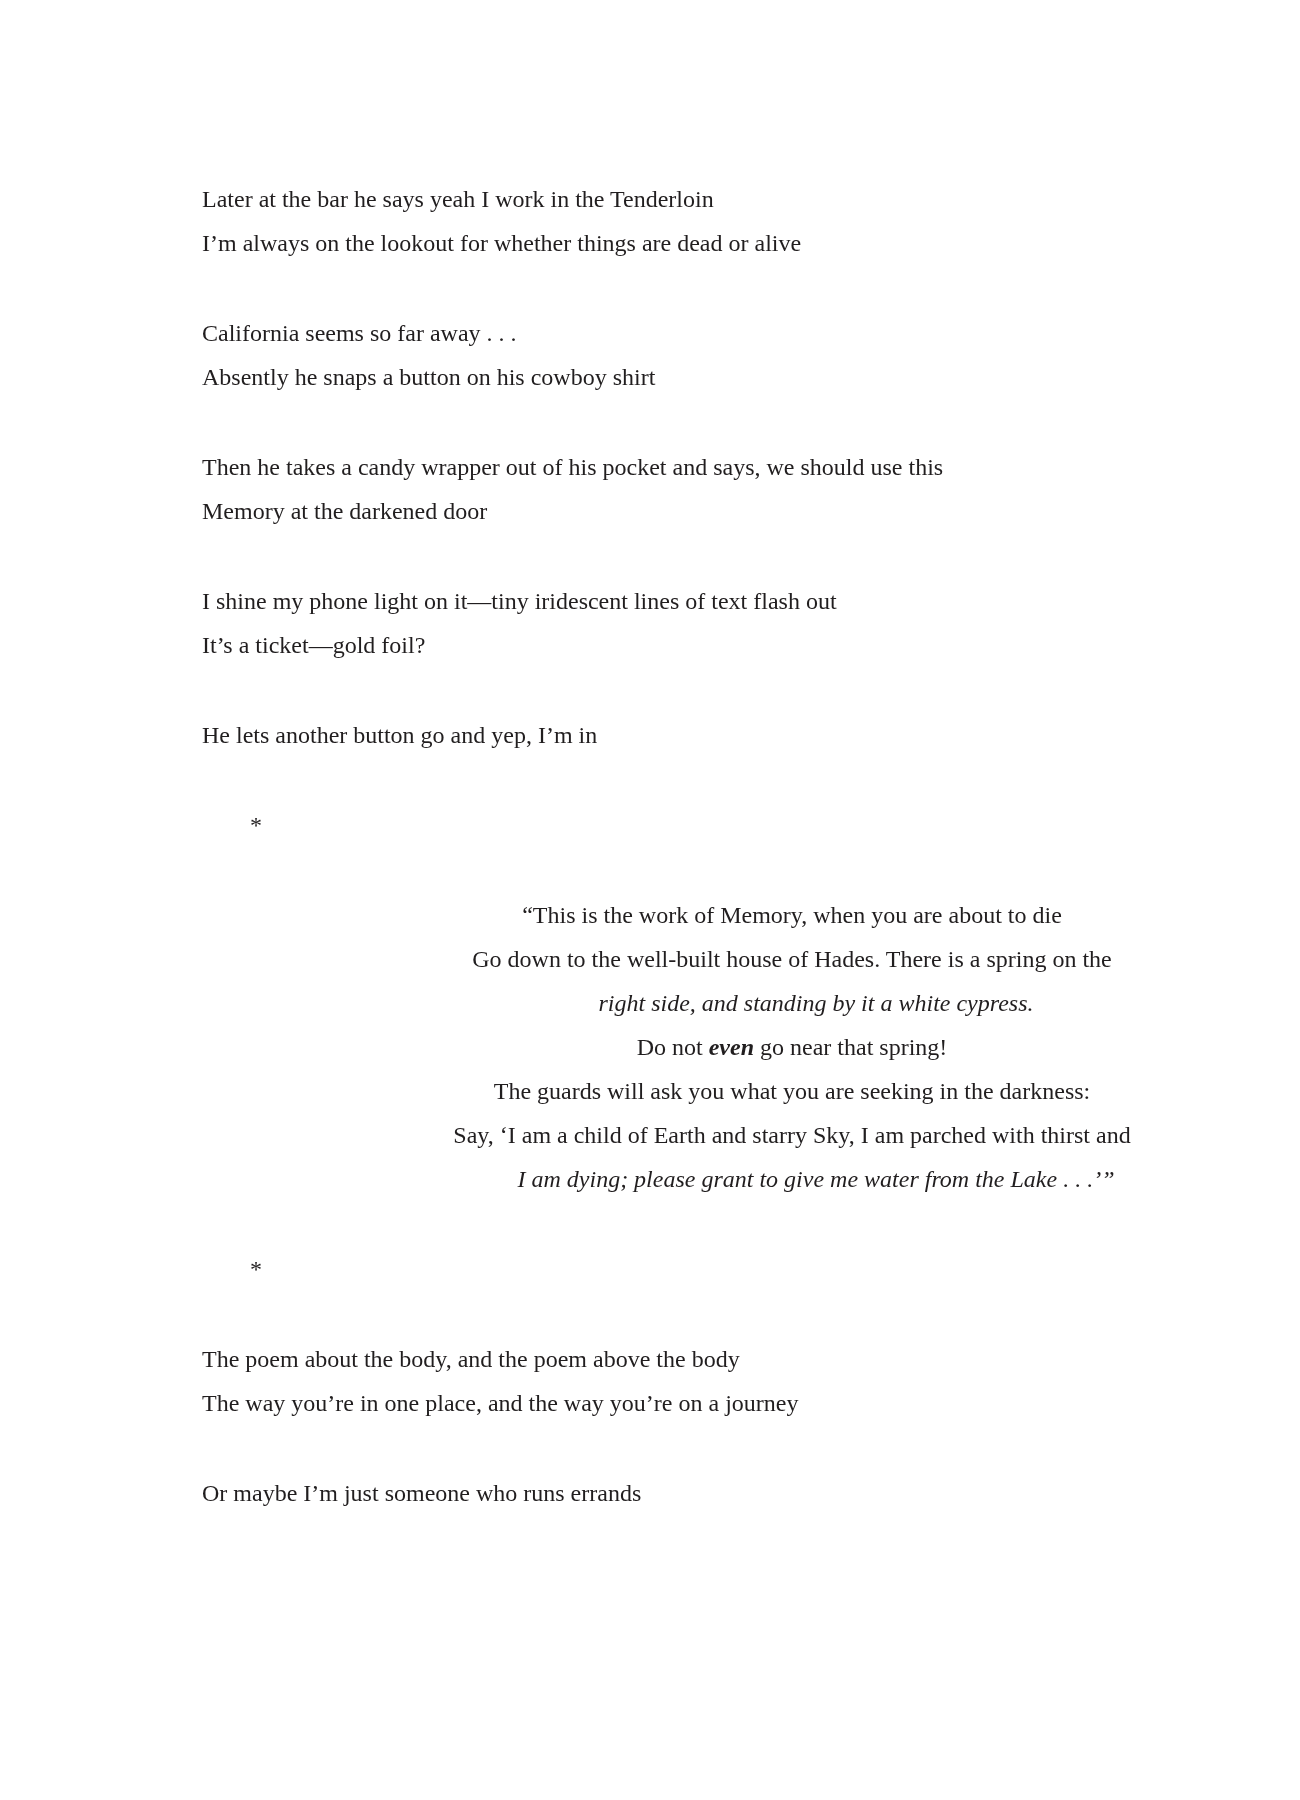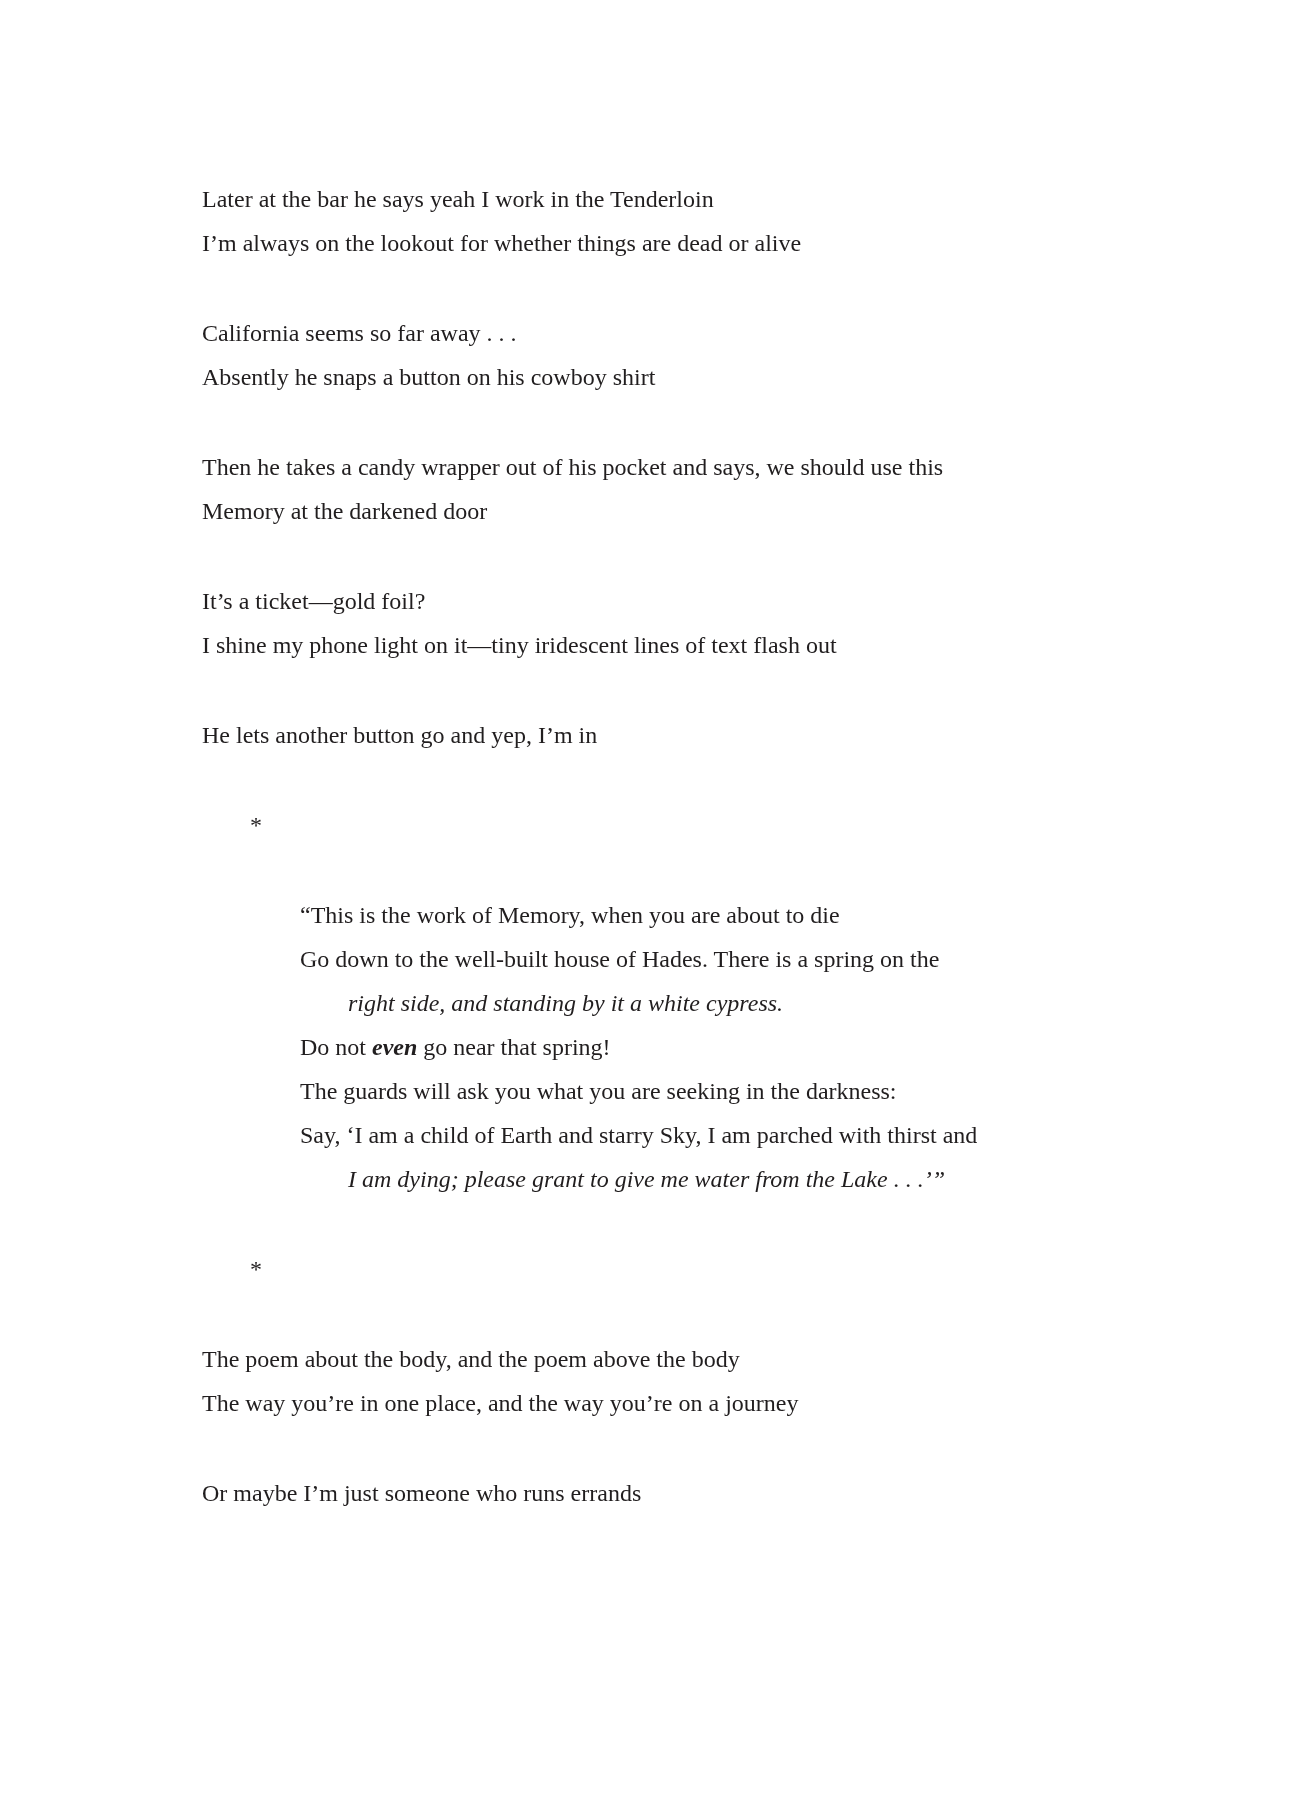--- a/index.html
+++ b/index.html
@@ -31,20 +31,21 @@
     line-height: 44px;
     white-space: pre;
   }
   
   .separator .line {
     padding-left: 48px;
   }
   
   .quote .line {
     padding-left: 98px;
+    text-align: center;
   }
   
   .quote .line.hang {
     padding-left: 146px;
     font-style: italic;
   }
   .em {
     font-style: italic;
     font-weight: bold;
   }
@@ -60,22 +61,22 @@
       </div>
       <div class="block stanza">
         <div class="line">California seems so far away . . .</div>
         <div class="line">Absently he snaps a button on his cowboy shirt</div>
       </div>
       <div class="block stanza">
         <div class="line">Then he takes a candy wrapper out of his pocket and says, we should use this</div>
         <div class="line">Memory at the darkened door</div>
       </div>
       <div class="block stanza">
+        <div class="line">I shine my phone light on it—tiny iridescent lines of text flash out</div>
         <div class="line">It’s a ticket—gold foil?</div>
-        <div class="line">I shine my phone light on it—tiny iridescent lines of text flash out</div>
       </div>
       <div class="block stanza">
         <div class="line">He lets another button go and yep, I’m in</div>
       </div>
       <div class="block separator">
         <div class="line">*</div>
       </div>
       <div class="block quote">
         <div class="line">“This is the work of Memory, when you are about to die</div>
         <div class="line">Go down to the well-built house of Hades. There is a spring on the</div>

